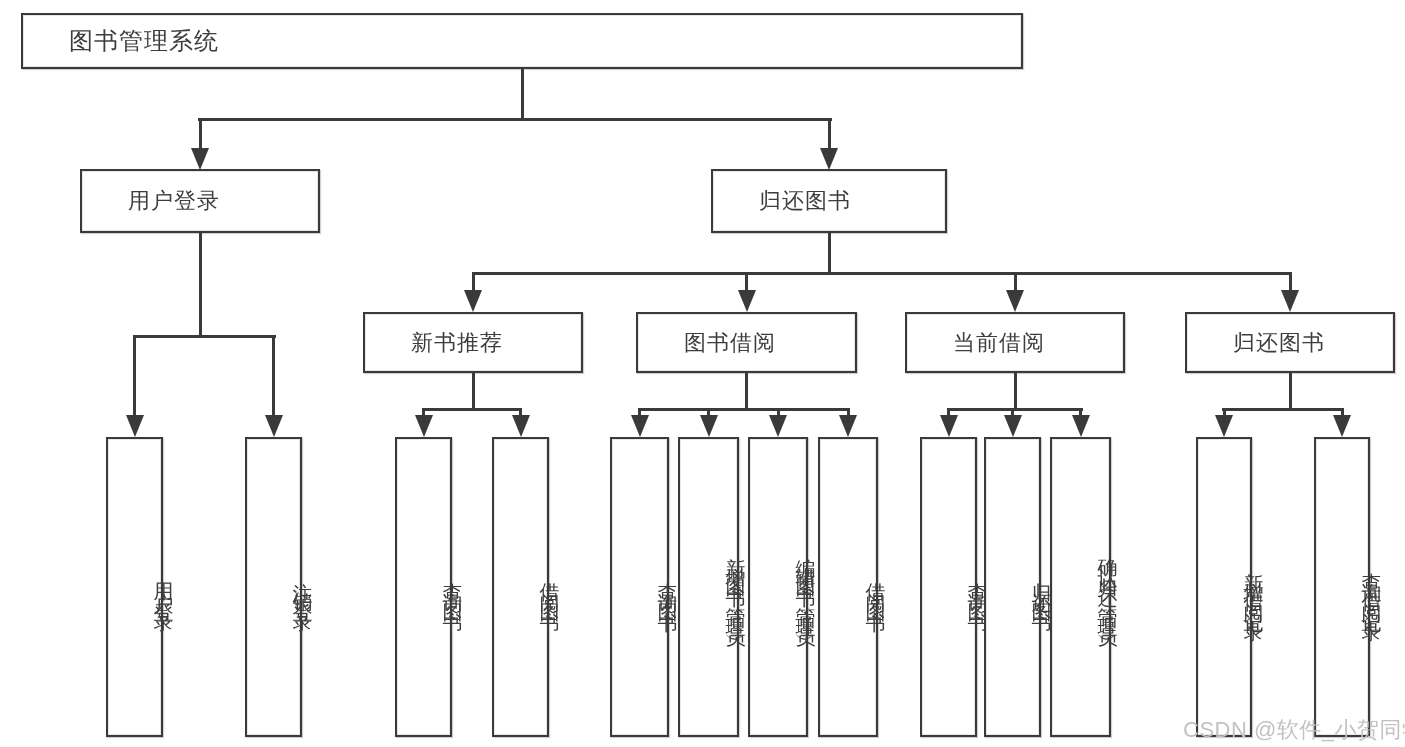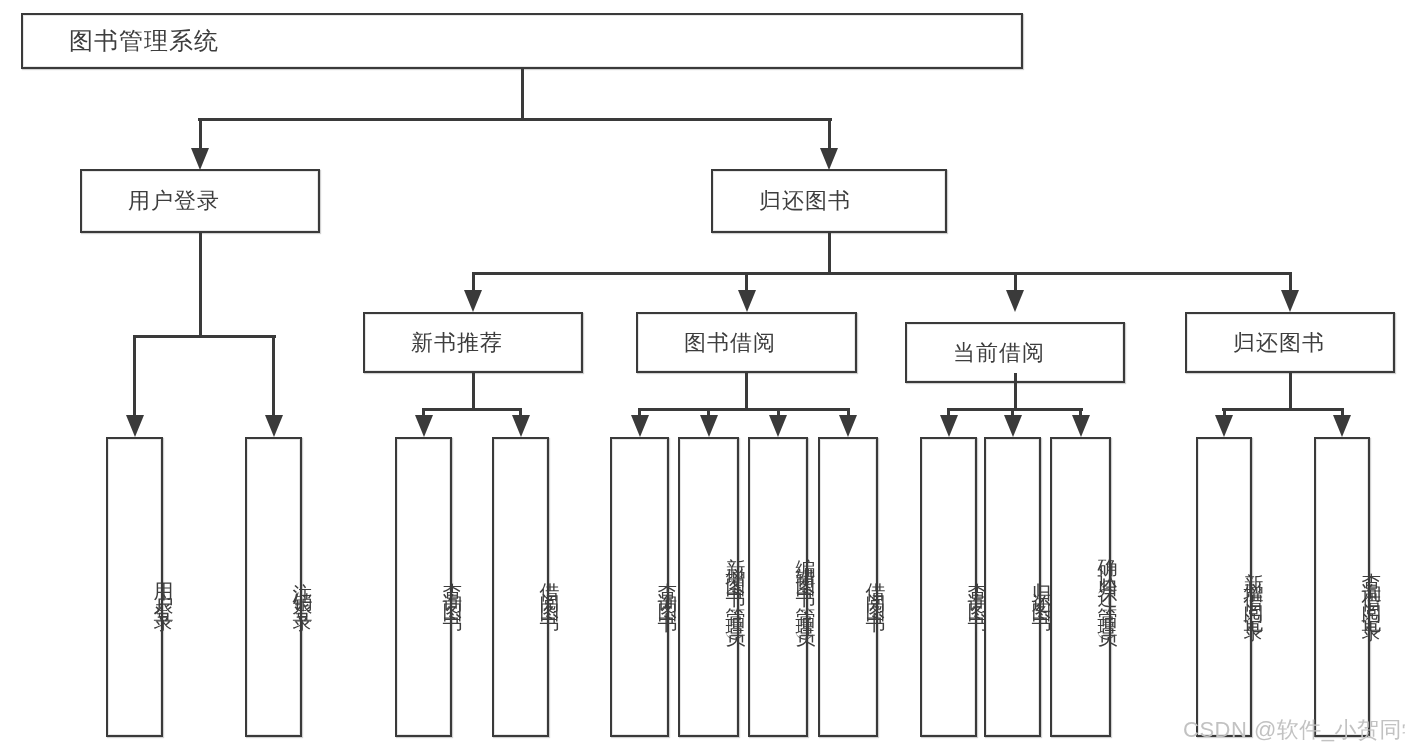--- a/index.html
+++ b/index.html
@@ -80,21 +80,21 @@
   <div class="box hbox l2-box" style="left:711px; top:169px; width:236px; height:64px;">
     <span>归还图书</span>
   </div>
 
   <div class="box hbox l3-box" style="left:363px; top:312px; width:220px; height:61px;">
     <span>新书推荐</span>
   </div>
   <div class="box hbox l3-box" style="left:636px; top:312px; width:221px; height:61px;">
     <span>图书借阅</span>
   </div>
-  <div class="box hbox l3-box" style="left:905px; top:312px; width:220px; height:61px;margin-top:10px;">
+  <div class="box hbox l3-box" style="left:905px; top:312px; width:220px; height:61px;">
     <span>当前借阅</span>
   </div>
   <div class="box hbox l3-box" style="left:1185px; top:312px; width:210px; height:61px;">
     <span>归还图书</span>
   </div>
 
   <div class="box vbox" style="left:106px; top:437px; width:57px; height:300px;">
     <span>用户登录</span>
   </div>
   <div class="box vbox" style="left:245px; top:437px; width:57px; height:300px;">

